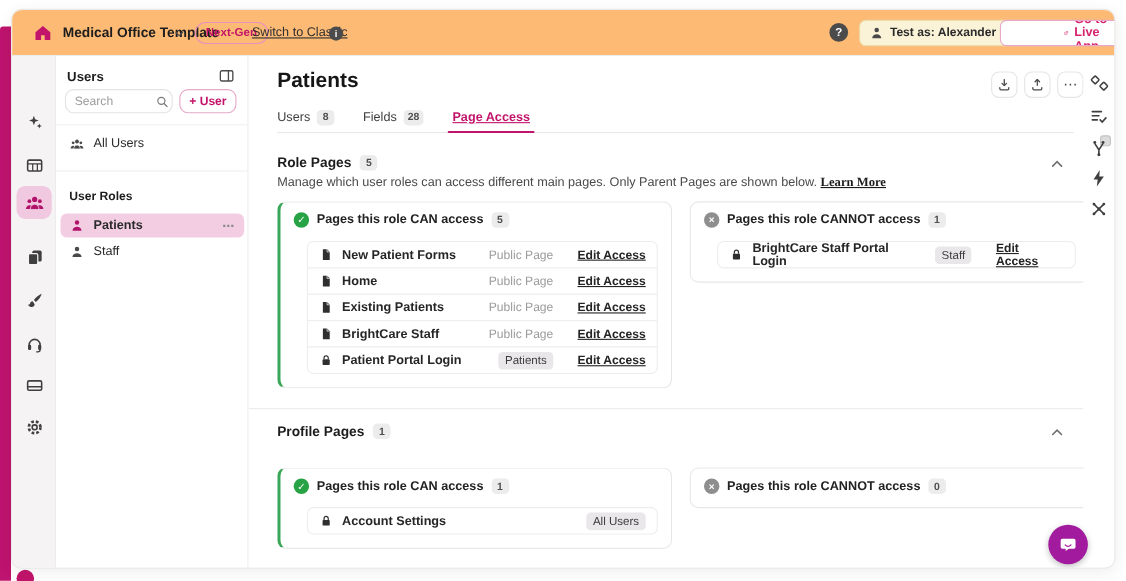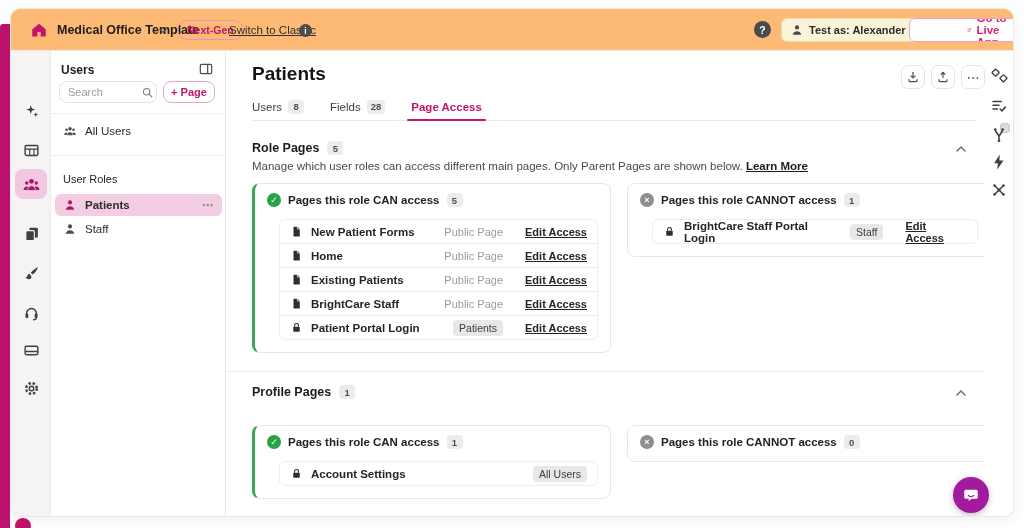--- a/index.html
+++ b/index.html
@@ -41,48 +41,48 @@
   
   #users-panel{position:absolute;left:40px;top:42px;width:175px;bottom:0;background:#fff;border-right:1px solid #e9e9e9;}
   #users-title{position:absolute;left:10px;top:12px;font-size:12px;font-weight:700;color:#1d1d1d;}
   #panel-collapse{position:absolute;right:9px;top:10px;width:18px;height:18px;color:#4a4a4a;cursor:pointer;}
   #role-search{position:absolute;left:8px;top:30px;width:98px;height:22px;border:1px solid #e3e3e3;border-radius:8px;font-size:11px;padding:0 22px 0 8px;color:#333;outline:none;}
   #role-search::placeholder{color:#9c9c9c;}
   #search-mag{position:absolute;left:90px;top:35px;width:13px;height:13px;color:#7b7b7b;}
   #add-role-btn{position:absolute;left:112px;top:30px;width:52px;height:22px;border:1px solid #E5A9C9;border-radius:8px;color:#C2146B;background:#fff;font-size:11px;font-weight:600;display:flex;align-items:center;justify-content:center;cursor:pointer;}
   .panel-div{position:absolute;left:0;width:100%;height:1px;background:#efefef;}
   #all-users-row{position:absolute;left:4px;top:68px;width:167px;height:24px;display:flex;align-items:center;gap:8px;padding:0 8px;border-radius:6px;cursor:pointer;font-size:11.5px;color:#2b2b2b;}
-  #user-roles-heading{position:absolute;left:12px;top:122px;font-size:11px;font-weight:400;color:#1d1d1d;}
+  #user-roles-heading{position:absolute;left:12px;top:122px;font-size:11px;font-weight:700;color:#1d1d1d;}
   .role-row{position:absolute;left:4px;width:167px;height:22px;display:flex;align-items:center;gap:8px;padding:0 8px;border-radius:6px;cursor:pointer;font-size:11.5px;color:#2b2b2b;}
   .role-row.active{background:#F3CEE3;font-weight:700;}
   .role-row .dots{margin-left:auto;color:#8a8a8a;font-size:11px;letter-spacing:1px;}
   .mini-ic{width:14px;height:14px;color:#4a4a4a;flex:0 0 auto;}
   .role-row.active .mini-ic{color:#B1136B;}
 
   
   #right-rail{position:absolute;right:0;top:42px;width:30px;bottom:0;background:#fff;border-left:1px solid #ededed;}
   .rrail-ic{position:absolute;left:6px;width:18px;height:18px;color:#3f3f3f;cursor:pointer;}
   #rr-badge{position:absolute;left:16px;top:72px;width:10px;height:10px;background:#dcdcdc;border-radius:3px;border:1px solid #c4c4c4;}
 
   
   #content{position:absolute;left:215px;top:42px;width:759px;bottom:0;background:#fff;overflow:hidden;}
   #page-title{position:absolute;left:26px;top:12px;font-size:19px;font-weight:700;color:#161616;}
   .hd-btn{position:absolute;top:14px;width:24px;height:24px;border:1px solid #e5e5e5;border-radius:7px;background:#fff;color:#4a4a4a;display:flex;align-items:center;justify-content:center;cursor:pointer;font-size:13px;}
   #tabs{position:absolute;left:26px;top:44px;width:724px;height:26px;border-bottom:1px solid #e8e8e8;display:flex;gap:26px;}
   .tab{position:relative;display:flex;align-items:center;gap:6px;font-size:11.5px;color:#3e3e3e;cursor:pointer;padding-bottom:2px;}
-  .tab.active{color:#C2146B;font-weight:700;}
+  .tab.active{color:#C2146B;font-weight:700;text-decoration:underline;}
   .tab.active::after{content:"";position:absolute;left:-4px;right:-4px;bottom:-1px;height:2.5px;background:#C2146B;border-radius:2px;}
   .cnt-badge{display:inline-flex;align-items:center;justify-content:center;min-width:16px;height:14px;padding:0 4px;background:#ECECEC;border-radius:4px;font-size:9.5px;font-weight:600;color:#4f4f4f;}
 
   .sec{position:absolute;left:26px;width:739px;}
   #section-main{top:90px;}
   #section-profile{top:334px;}
   .sec-head{display:flex;align-items:center;gap:8px;font-size:12.5px;font-weight:700;color:#1c1c1c;}
   .sec-sub{margin-top:5px;font-size:11.5px;color:#4a4a4a;}
-  .learn{font-weight:700;color:#1c1c1c;text-decoration:underline;cursor:pointer;}
+  .learn{font-weight:700;color:#1c1c1c;text-decoration:underline;cursor:pointer;font-family:Liberation Serif, serif;}
   .collapse-btn{position:absolute;right:22px;top:0;width:16px;height:16px;color:#6f6f6f;cursor:pointer;}
 
   .card{position:absolute;top:42px;background:#fff;border:1px solid #e7e7e7;border-radius:8px;padding:9px 12px 12px 12px;}
   .card.can{left:0;width:359px;border-left:3px solid #3AA65A;}
   .card.cannot{left:375px;width:364px;}
   .card-head{display:flex;align-items:center;gap:7px;font-size:11.5px;font-weight:700;color:#222;}
   .ok-circle{width:14px;height:14px;border-radius:50%;background:#27A345;color:#fff;font-size:9px;font-weight:700;display:flex;align-items:center;justify-content:center;flex:0 0 auto;}
   .no-circle{width:14px;height:14px;border-radius:50%;background:#8E8E8E;color:#fff;font-size:9px;font-weight:700;display:flex;align-items:center;justify-content:center;flex:0 0 auto;}
   .rows{margin:8px 0 0 12px;}
   .prow{display:flex;align-items:center;gap:8px;height:25px;padding:0 10px;border:1px solid #ededed;margin-top:-1px;background:#fff;}
@@ -220,21 +220,21 @@
       <svg width="16" height="16" viewBox="0 0 24 24">
           <rect x="3.5" y="5" width="17" height="14" rx="2" fill="none" stroke="currentColor" stroke-width="1.8"></rect>
           <line x1="14.5" y1="5" x2="14.5" y2="19" stroke="currentColor" stroke-width="1.8"></line>
         </svg>
     </div>
     <input id="role-search" placeholder="Search" style="">
     <svg id="search-mag" class="abs" viewBox="0 0 24 24">
         <circle cx="10.5" cy="10.5" r="6" fill="none" stroke="currentColor" stroke-width="2"></circle>
         <line x1="15" y1="15" x2="20" y2="20" stroke="currentColor" stroke-width="2" stroke-linecap="round"></line>
       </svg>
-    <button id="add-role-btn">+ Page</button>
+    <button id="add-role-btn">+ User</button>
     <div class="panel-div" style="top:62px"></div>
     <div id="all-users-row">
       <svg class="mini-ic" viewBox="0 0 24 24">
           <circle cx="12" cy="8" r="3" fill="currentColor"></circle>
           <circle cx="6" cy="10" r="2.2" fill="currentColor"></circle>
           <circle cx="18" cy="10" r="2.2" fill="currentColor"></circle>
           <path d="M2 19c0-3 2-4.5 4-4.5s4 1.5 4 4.5z" fill="currentColor"></path>
           <path d="M14 19c0-3 2-4.5 4-4.5s4 1.5 4 4.5z" fill="currentColor"></path>
           <path d="M7 19.5c0-4 2.5-6 5-6s5 2 5 6z" fill="currentColor" stroke="#fff" stroke-width="1"></path>
         </svg>

